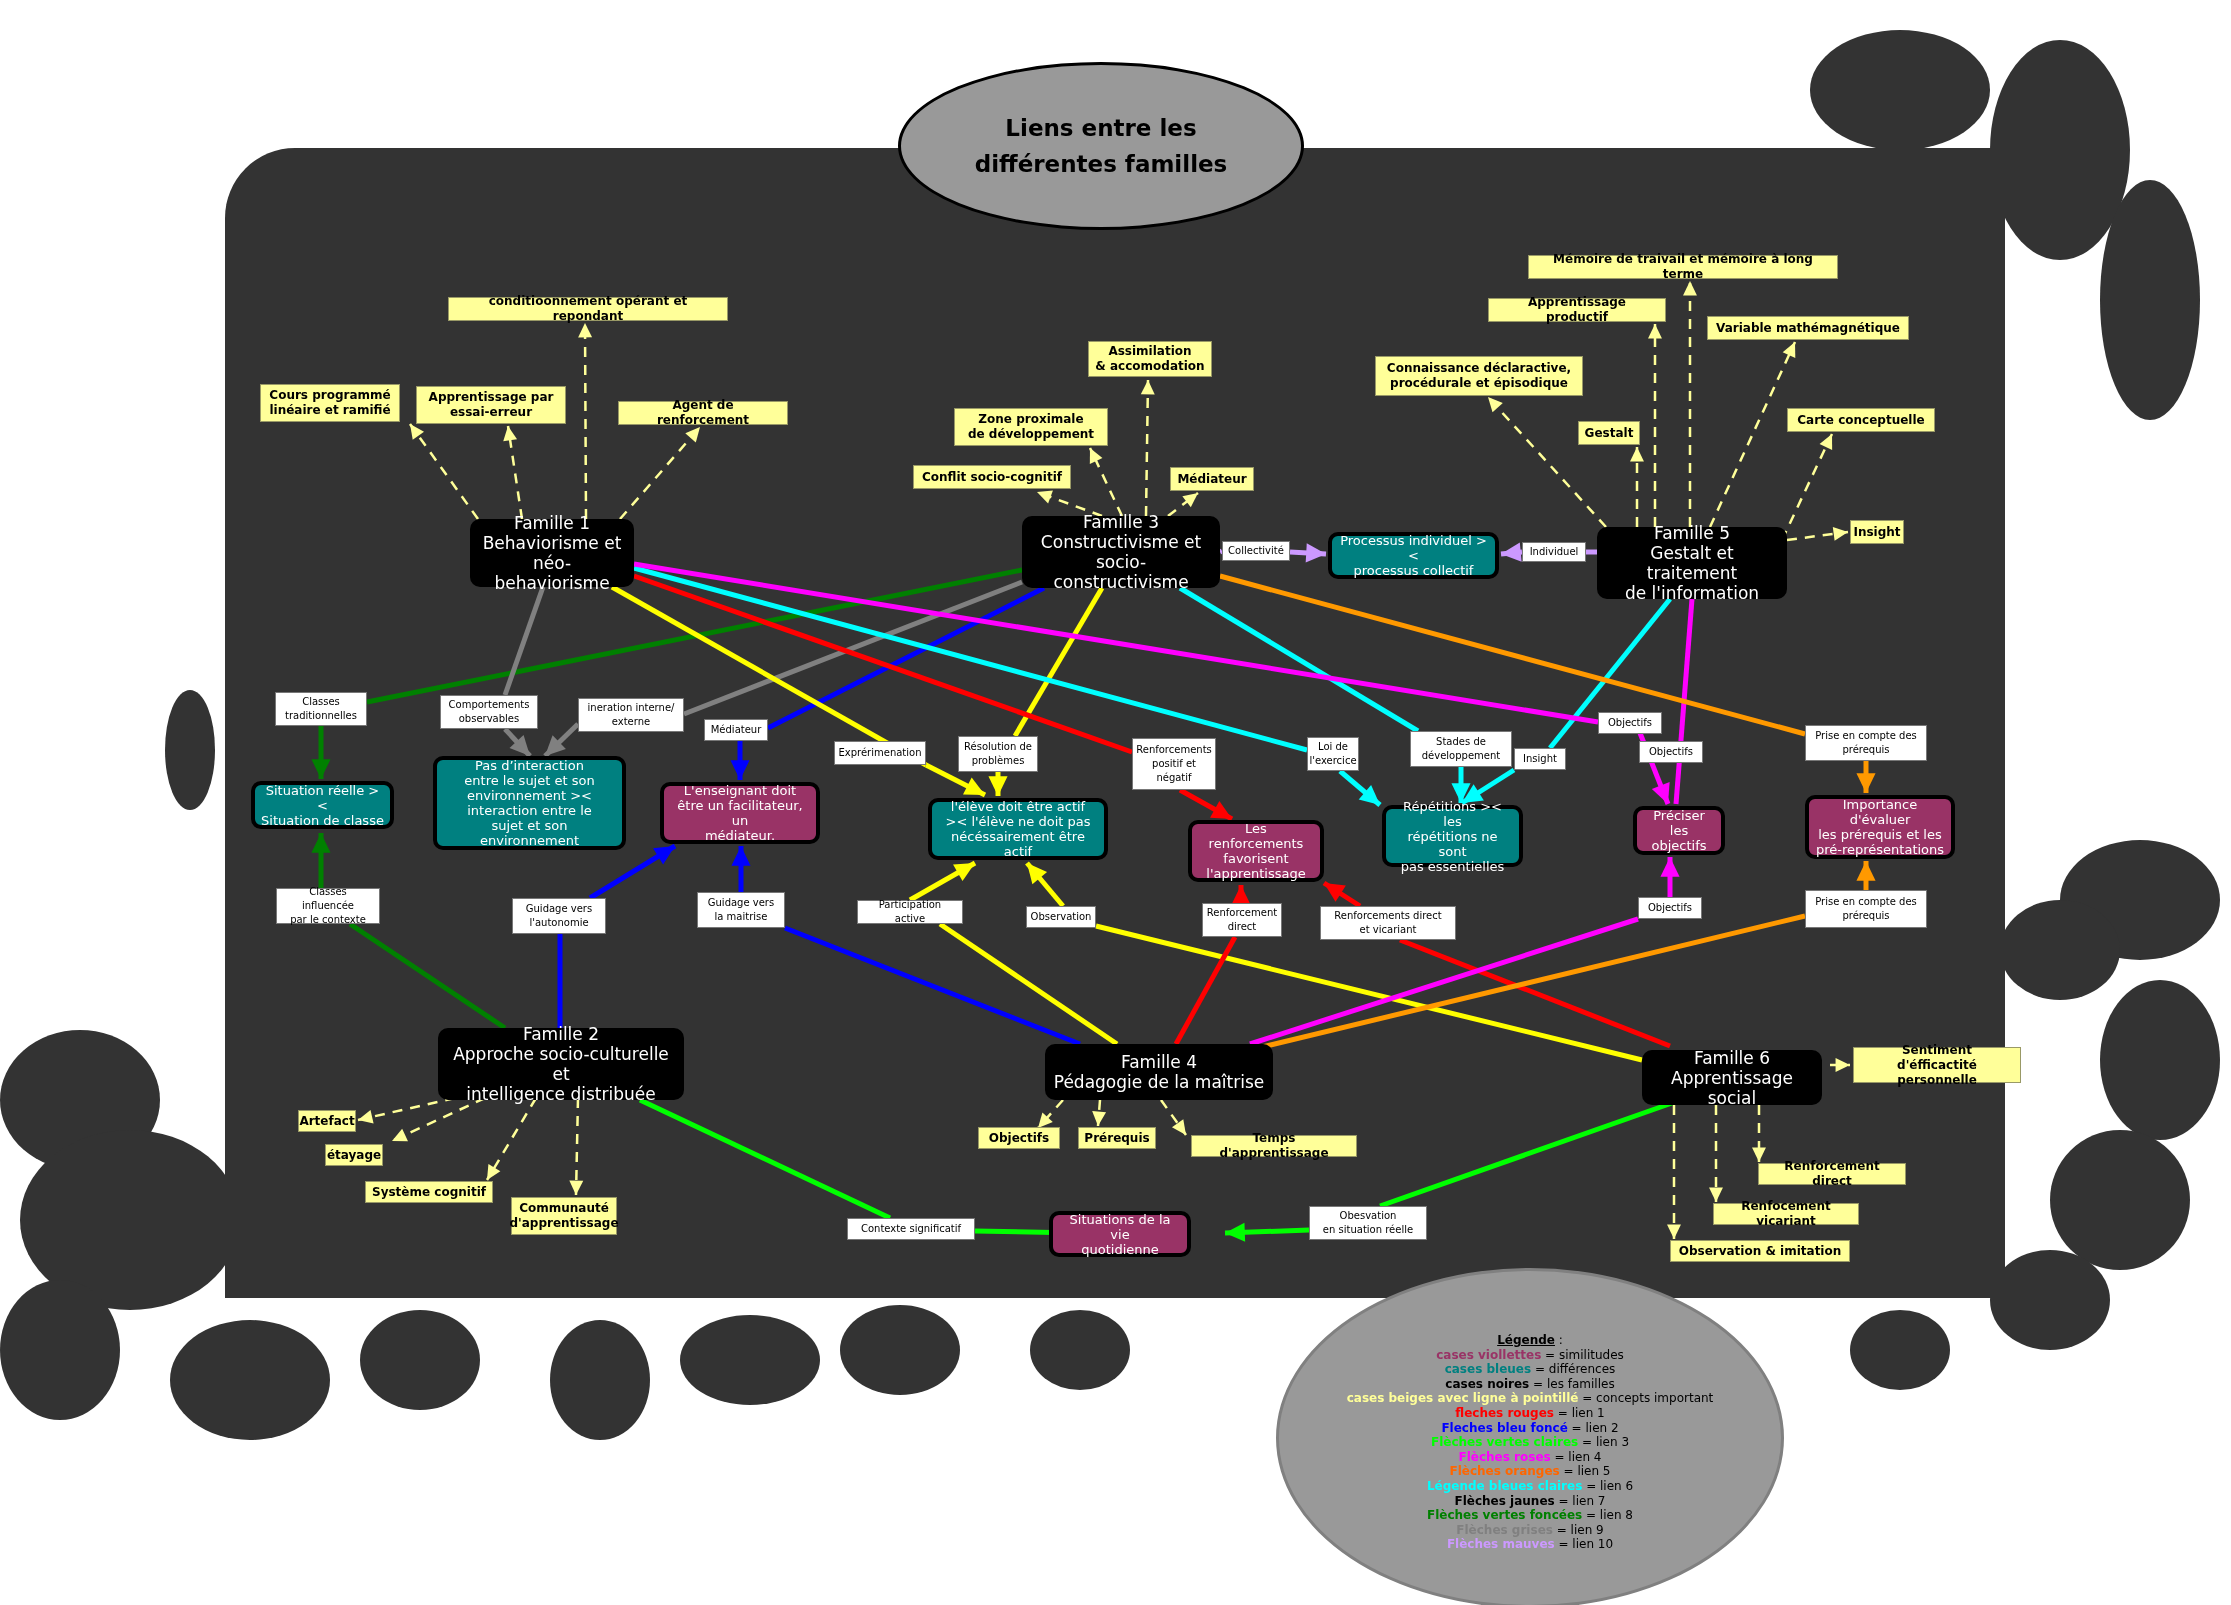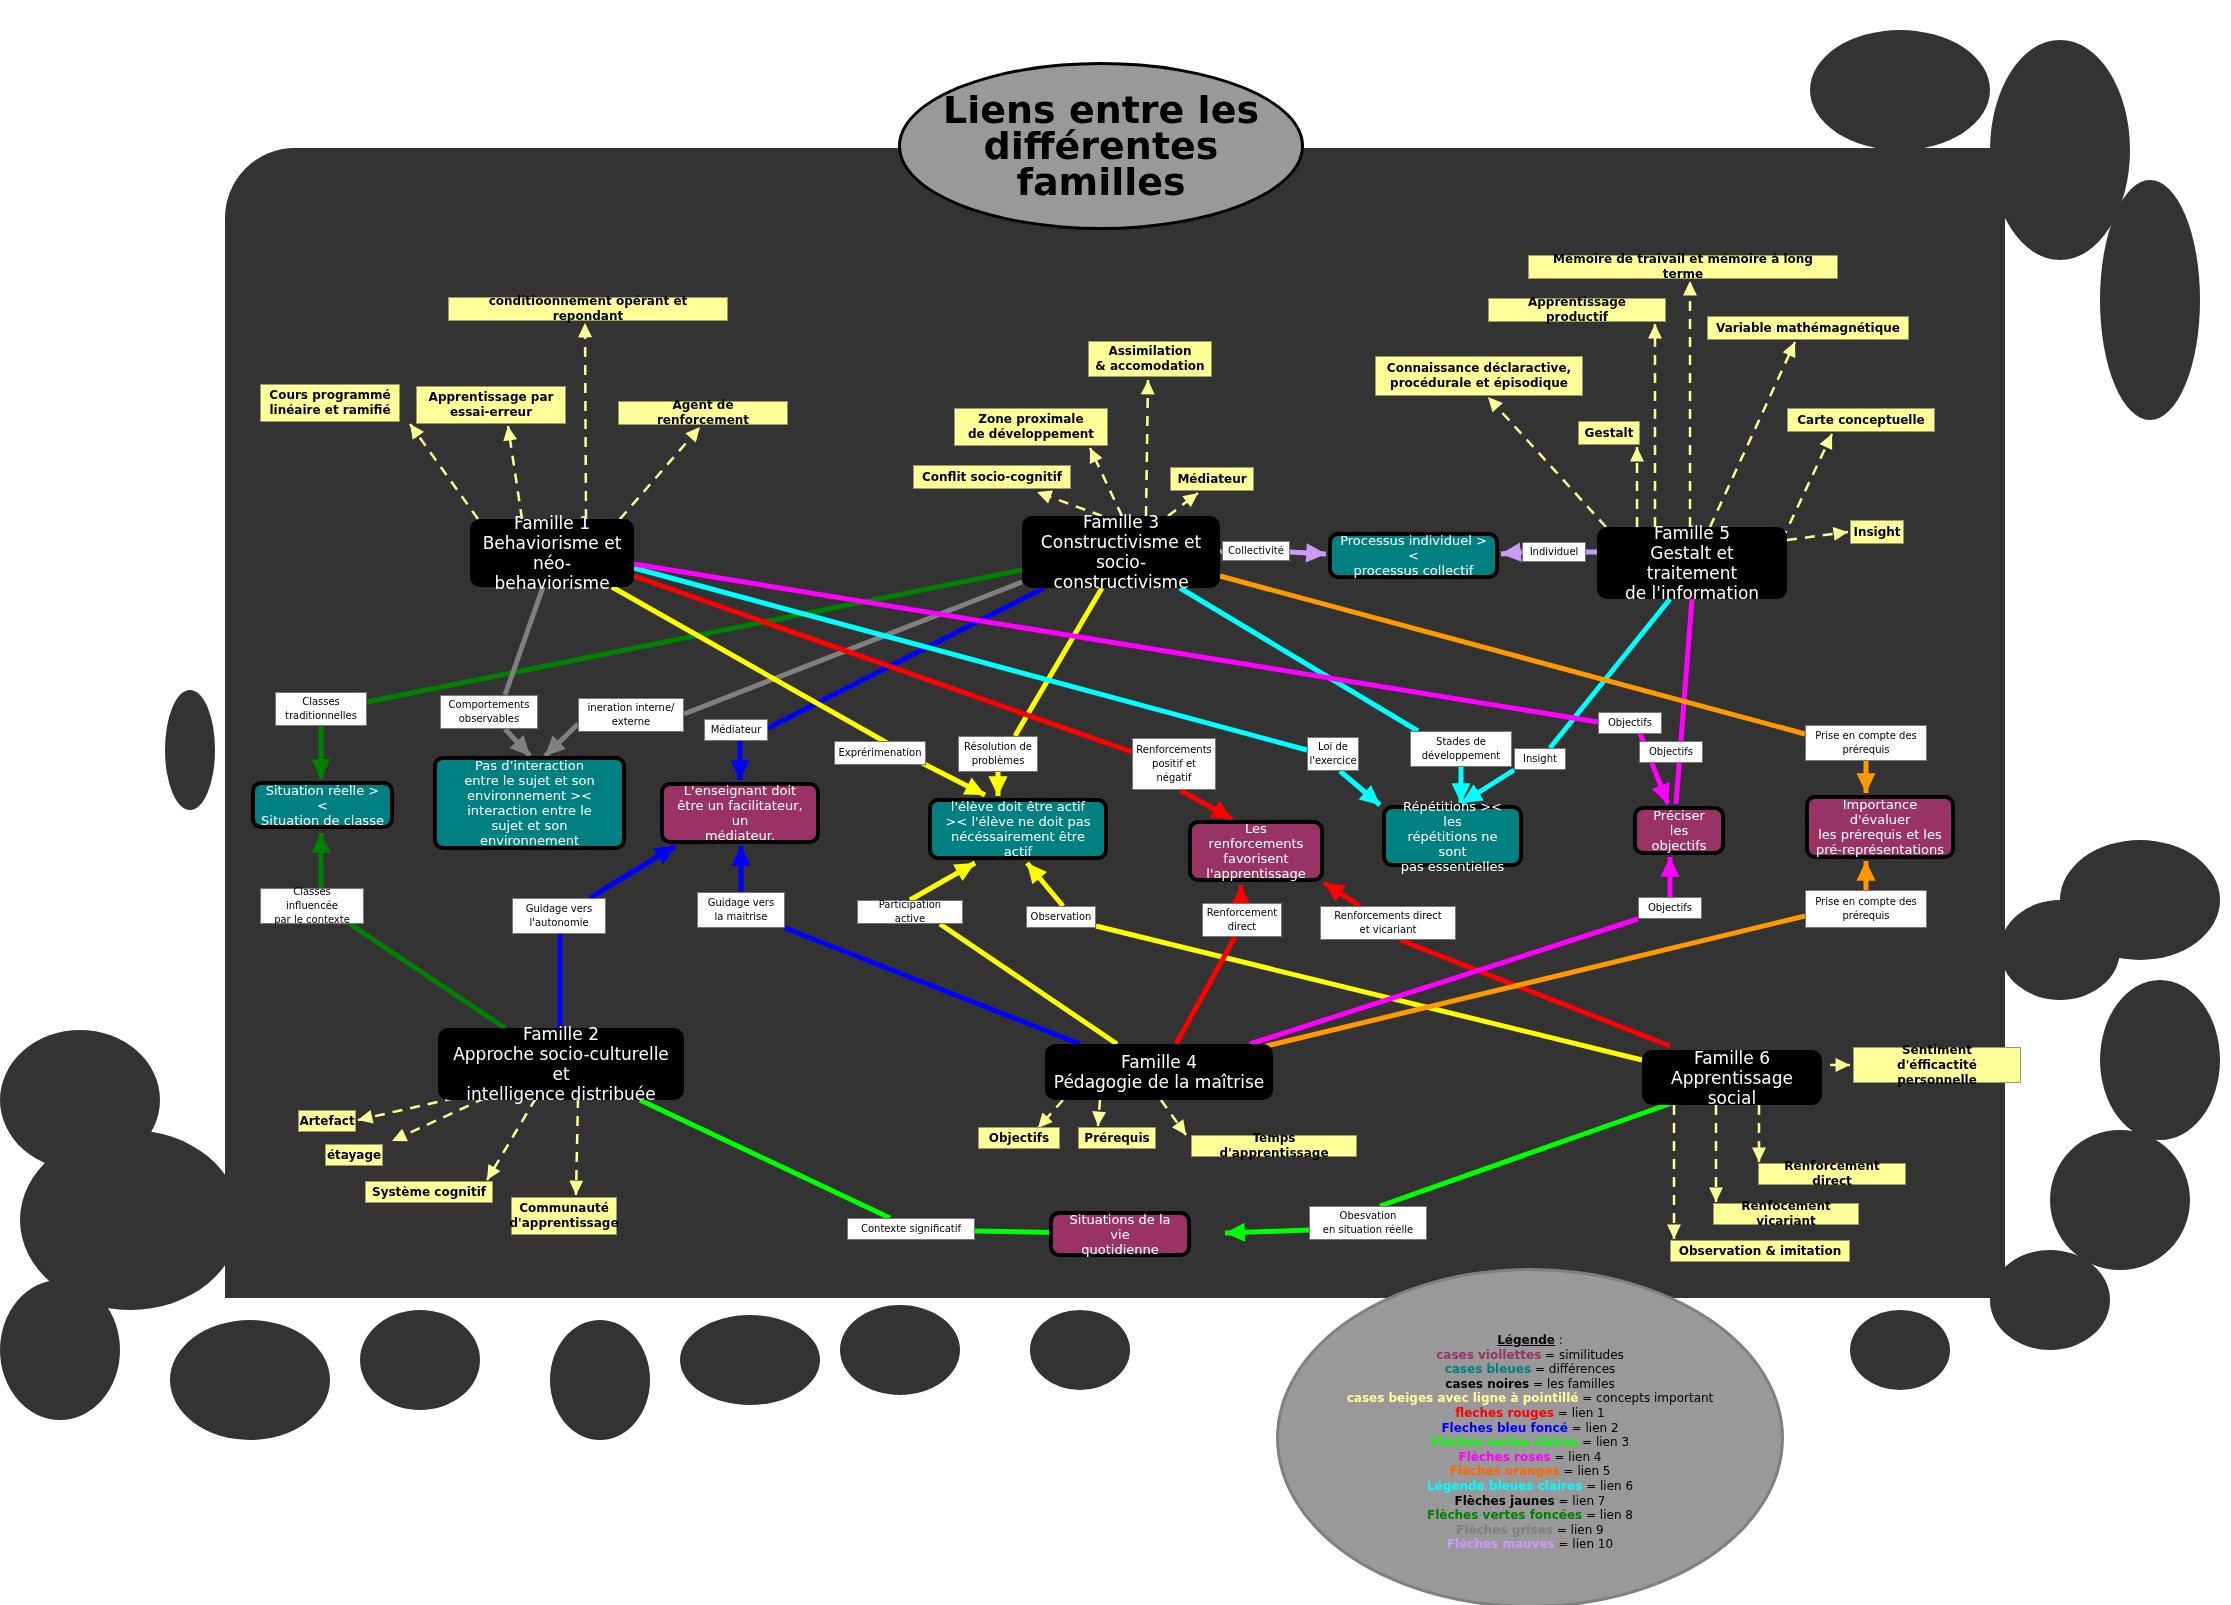--- a/index.html
+++ b/index.html
@@ -6,21 +6,21 @@
   body{width:2231px;height:1605px;position:relative;overflow:hidden;font-family:"DejaVu Sans",sans-serif;}
   #deco{position:absolute;left:0;top:0;width:2231px;height:1605px;}
   #panel{position:absolute;left:225px;top:148px;width:1780px;height:1150px;background:#333333;border-radius:70px 0 0 0;}
   #edges{position:absolute;left:0;top:0;width:2231px;height:1605px;}
   .node{position:absolute;box-sizing:border-box;display:flex;align-items:center;justify-content:center;text-align:center;white-space:pre-line;}
   .fam{background:#000;color:#fff;border-radius:10px;font-size:17px;line-height:20px;padding:4px 8px;}
   .teal{background:#008080;color:#fff;border:4px solid #000;border-radius:10px;font-size:13px;line-height:15px;padding:4px 6px;}
   .purp{background:#993366;color:#fff;border:4px solid #000;border-radius:10px;font-size:13px;line-height:15px;padding:4px 6px;}
   .beige{background:#ffff99;color:#000;border:1px solid #999966;font-weight:bold;font-size:12px;line-height:15px;padding:3px 6px;}
   .lbl{background:#fff;color:#000;border:1px solid #777;font-size:10px;line-height:14px;padding:2px 5px;}
-  #title{position:absolute;left:898px;top:62px;width:406px;height:168px;border-radius:50%;background:#999999;border:3px solid #000;box-sizing:border-box;display:flex;align-items:center;justify-content:center;text-align:center;font-weight:bold;font-size:38px;line-height:36px;white-space:pre-line;color:#000;}
+  #title{position:absolute;left:898px;top:62px;width:406px;height:168px;border-radius:50%;background:#999999;border:3px solid #000;box-sizing:border-box;display:flex;align-items:center;justify-content:center;text-align:center;font-weight:bold;font-size:23px;line-height:36px;white-space:pre-line;color:#000;}
   #legend{position:absolute;left:1276px;top:1268px;width:508px;height:340px;border-radius:50%;background:#999999;border:3px solid #808080;box-sizing:border-box;text-align:center;font-size:12px;line-height:14.6px;padding-top:62px;color:#000;}
   #legend .lt{font-weight:bold;text-decoration:underline;}
   #legend .ci{font-weight:bold;}
 </style>
 </head>
 <body>
 
 <svg id="deco" viewBox="0 0 2231 1605">
   <g fill="#333333">
     <ellipse cx="1900" cy="90" rx="90" ry="60"></ellipse>
@@ -254,21 +254,21 @@
     <div class="node beige" style="left: 978px; top: 1127px; width: 82px; height: 22px;">Objectifs</div>
     <div class="node beige" style="left: 1078px; top: 1127px; width: 78px; height: 22px;">Prérequis</div>
     <div class="node beige" style="left: 1191px; top: 1135px; width: 166px; height: 22px;">Temps d'apprentissage</div>
     <div class="node beige" style="left: 1853px; top: 1047px; width: 168px; height: 36px;">Sentiment d'éfficactité
 personnelle</div>
     <div class="node beige" style="left: 1758px; top: 1163px; width: 148px; height: 22px;">Renforcement direct</div>
     <div class="node beige" style="left: 1713px; top: 1203px; width: 146px; height: 22px;">Renfocement vicariant</div>
     <div class="node beige" style="left: 1670px; top: 1240px; width: 180px; height: 22px;">Observation &amp; imitation</div>
     <div class="node lbl" style="left: 275px; top: 692px; width: 92px; height: 34px;">Classes
 traditionnelles</div>
-    <div class="node lbl" style="left: 260px; top: 888px; width: 104px; height: 36px;">Classes influencée
+    <div class="node lbl" style="left: 276px; top: 888px; width: 104px; height: 36px;">Classes influencée
 par le contexte</div>
     <div class="node lbl" style="left: 440px; top: 695px; width: 98px; height: 34px;">Comportements
 observables</div>
     <div class="node lbl" style="left: 578px; top: 698px; width: 106px; height: 34px;">ineration interne/
 externe</div>
     <div class="node lbl" style="left: 704px; top: 719px; width: 64px; height: 22px;">Médiateur</div>
     <div class="node lbl" style="left: 512px; top: 898px; width: 94px; height: 36px;">Guidage vers
 l'autonomie</div>
     <div class="node lbl" style="left: 697px; top: 892px; width: 88px; height: 36px;">Guidage vers
 la maitrise</div>

